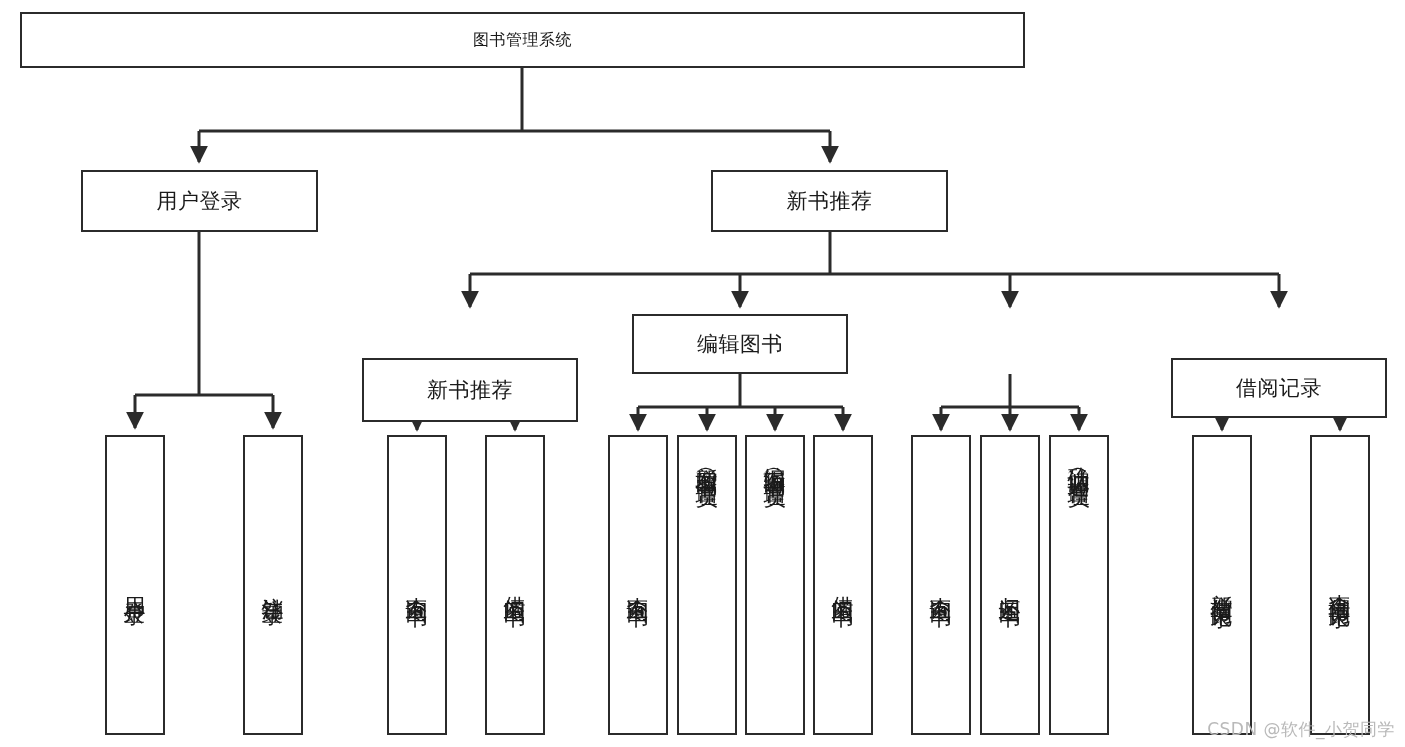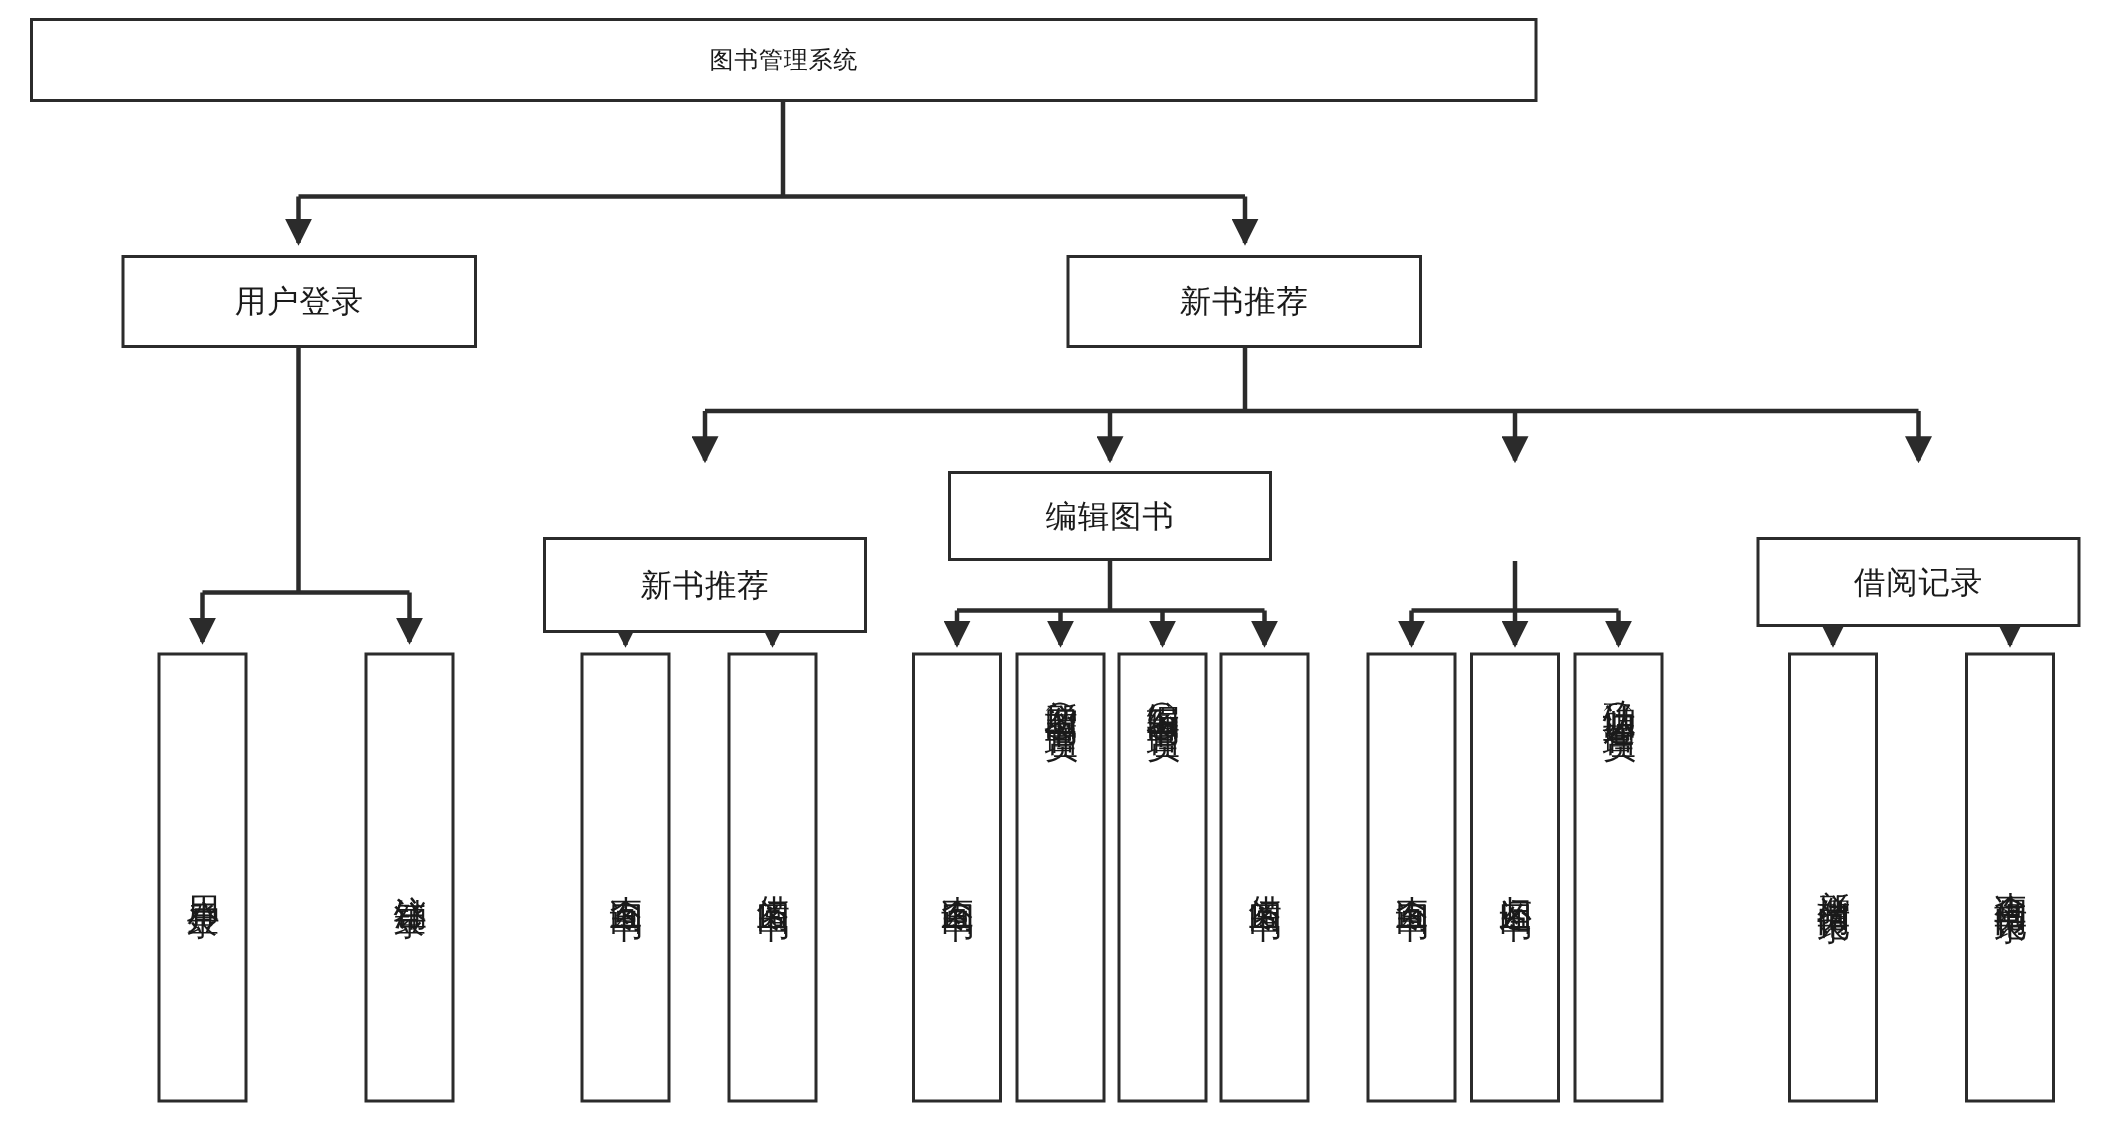--- a/index.html
+++ b/index.html
@@ -182,13 +182,14 @@
     <span class="label">确认归还（管理员）</span>
   </div>
 
   <div class="node v center" style="left:1192px;top:435px;width:60px;height:300px;">
     <span class="label">新增借阅记录</span>
   </div>
   <div class="node v center" style="left:1310px;top:435px;width:60px;height:300px;">
     <span class="label">查询借阅记录</span>
   </div>
 
+  <div id="watermark">CSDN @软件_小贺同学</div>
 </div>
 
 </body></html>

